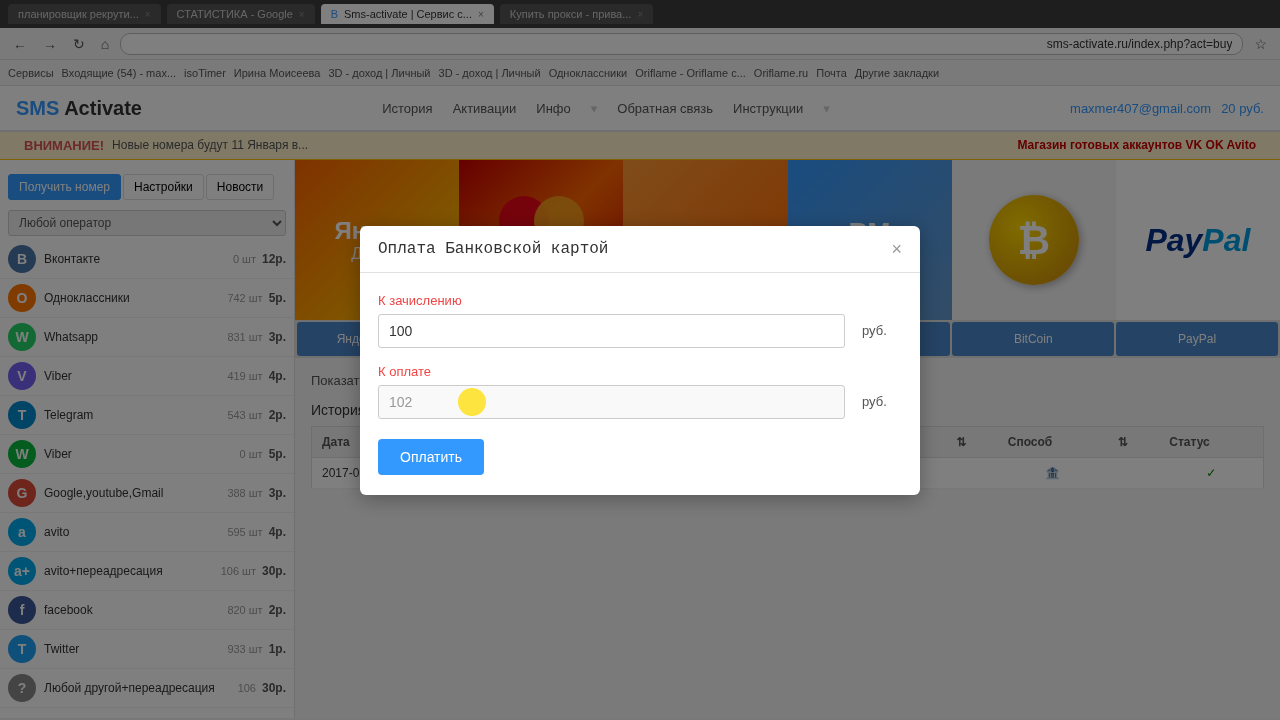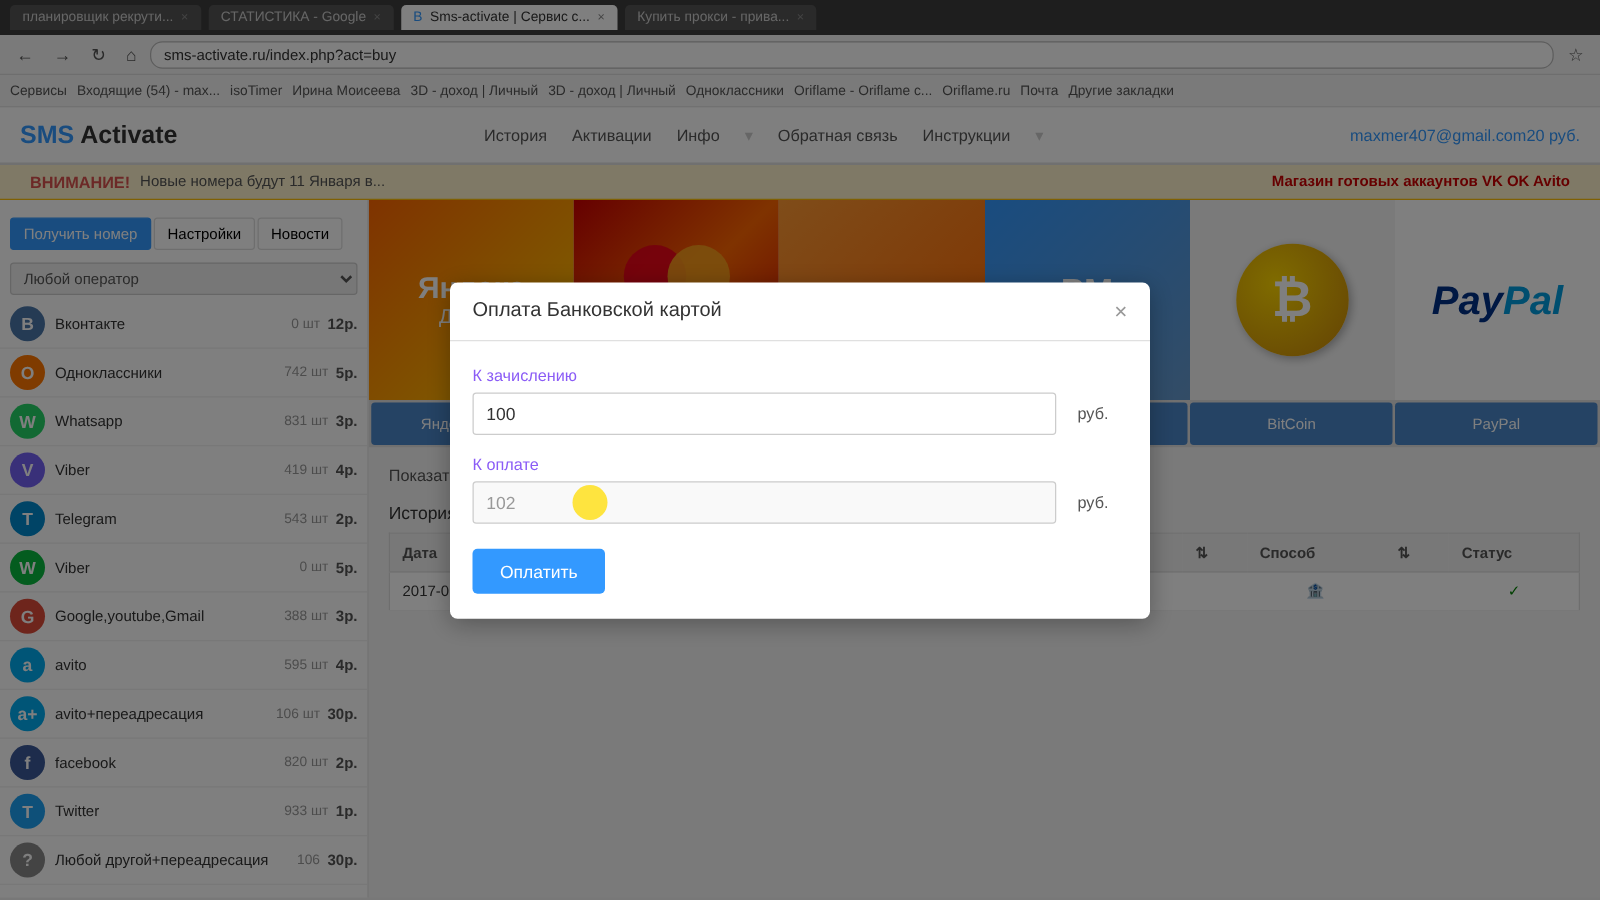--- a/index.html
+++ b/index.html
@@ -5,29 +5,29 @@
     * { margin: 0; padding: 0; box-sizing: border-box; }
     body { font-family: Arial, sans-serif; font-size: 13px; background: #f0f0f0; width: 1280px; height: 720px; overflow: hidden; }
 
     
     .browser-chrome { background: #3c3c3c; height: 28px; display: flex; align-items: center; padding: 0 8px; gap: 6px; }
     .tab { background: #555; color: #ccc; font-size: 11px; padding: 4px 10px; border-radius: 4px 4px 0 0; display: flex; align-items: center; gap: 6px; max-width: 180px; }
     .tab.active { background: #fff; color: #333; }
     .tab-close { cursor: pointer; font-size: 10px; color: #888; }
     .browser-controls { background: #f5f5f5; height: 32px; display: flex; align-items: center; padding: 0 8px; gap: 6px; border-bottom: 1px solid #ddd; }
     .ctrl-btn { background: none; border: none; color: #555; font-size: 14px; cursor: pointer; padding: 2px 5px; }
-    .address-bar { flex: 1; height: 22px; border: 1px solid #bbb; border-radius: 10px; padding: 0 10px; font-size: 12px; color: #333; background: #fff; }
+    .address-bar { flex: 1; height: 22px; border: 1px solid #bbb; border-radius: 10px; padding: 0 10px; font-size: 12px; color: #333; background: #fff; text-align: right; }
     .bookmarks-bar { background: #f5f5f5; height: 26px; display: flex; align-items: center; padding: 0 8px; gap: 8px; border-bottom: 1px solid #ddd; font-size: 11px; overflow: hidden; }
     .bookmark-item { color: #555; cursor: pointer; white-space: nowrap; display: flex; align-items: center; gap: 3px; }
 
     
     .site-header { background: #fff; border-bottom: 2px solid #e0e0e0; padding: 0 16px; height: 46px; display: flex; align-items: center; justify-content: space-between; }
     .header-nav { display: flex; gap: 20px; align-items: center; }
     .header-nav a { color: #555; text-decoration: none; font-size: 13px; cursor: pointer; }
-    .header-right { display: flex; align-items: center; color: #555; font-size: 13px; }
+    .header-right { display: flex; align-items: center; gap: 10px; color: #555; font-size: 13px; }
     .header-right span { color: #3399ff; cursor: pointer; }
 
     
     .alert-banner { background: #fff3cd; border-bottom: 1px solid #ffc107; padding: 6px 24px; display: flex; align-items: flex-start; gap: 8px; font-size: 12px; }
     .alert-banner .attention { color: #d9534f; font-weight: bold; font-size: 13px; }
     .alert-banner .alert-text { color: #555; }
     .alert-banner .promo-link { color: #cc0000; font-weight: bold; margin-left: auto; cursor: pointer; }
 
     
     .main-layout { display: flex; height: calc(720px - 28px - 32px - 26px - 46px - 30px); }
@@ -83,25 +83,25 @@
     .history-title { font-size: 14px; color: #333; margin-bottom: 8px; }
     .history-table { width: 100%; border-collapse: collapse; background: #fff; border: 1px solid #ddd; }
     .history-table th { background: #f0f0f0; padding: 8px 10px; text-align: left; font-size: 12px; color: #555; border-bottom: 1px solid #ddd; }
     .history-table td { padding: 8px 10px; font-size: 12px; color: #333; border-bottom: 1px solid #f0f0f0; }
     .sort-icon { cursor: pointer; color: #999; font-size: 10px; }
 
     
     .modal-overlay { position: fixed; top: 0; left: 0; width: 100%; height: 100%; background: rgba(0,0,0,0.5); z-index: 1000; display: flex; align-items: center; justify-content: center; }
     .modal { background: #fff; border-radius: 6px; width: 560px; box-shadow: 0 4px 20px rgba(0,0,0,0.3); }
     .modal-header { display: flex; align-items: center; justify-content: space-between; padding: 14px 18px; border-bottom: 1px solid #e0e0e0; }
-    .modal-title { font-size: 16px; color: #333; font-weight: normal; }
+    .modal-title { font-size: 16px; color: #333; font-weight: normal; font-family: Liberation Mono, monospace; }
     .modal-close { background: none; border: none; font-size: 18px; color: #999; cursor: pointer; line-height: 1; }
     .modal-body { padding: 20px 18px; }
     .form-group { margin-bottom: 16px; }
-    .form-label { font-size: 13px; color: #8b5cf6; margin-bottom: 6px; display: block; }
+    .form-label { font-size: 13px; color: #ef4444; margin-bottom: 6px; display: block; }
     .form-row { display: flex; align-items: center; gap: 17px; }
     .form-input { flex: 1; padding: 8px 10px; border: 1px solid #ccc; border-radius: 3px; font-size: 14px; color: #333; }
     .form-unit { color: #555; font-size: 13px; width: 40px; }
     .submit-btn { background: #3399ff; color: #fff; border: none; padding: 10px 22px; font-size: 14px; border-radius: 4px; cursor: pointer; margin-top: 4px; }
   </style>
 </head>
 <body>
 
 <div class="browser-chrome">
   <div class="tab">

